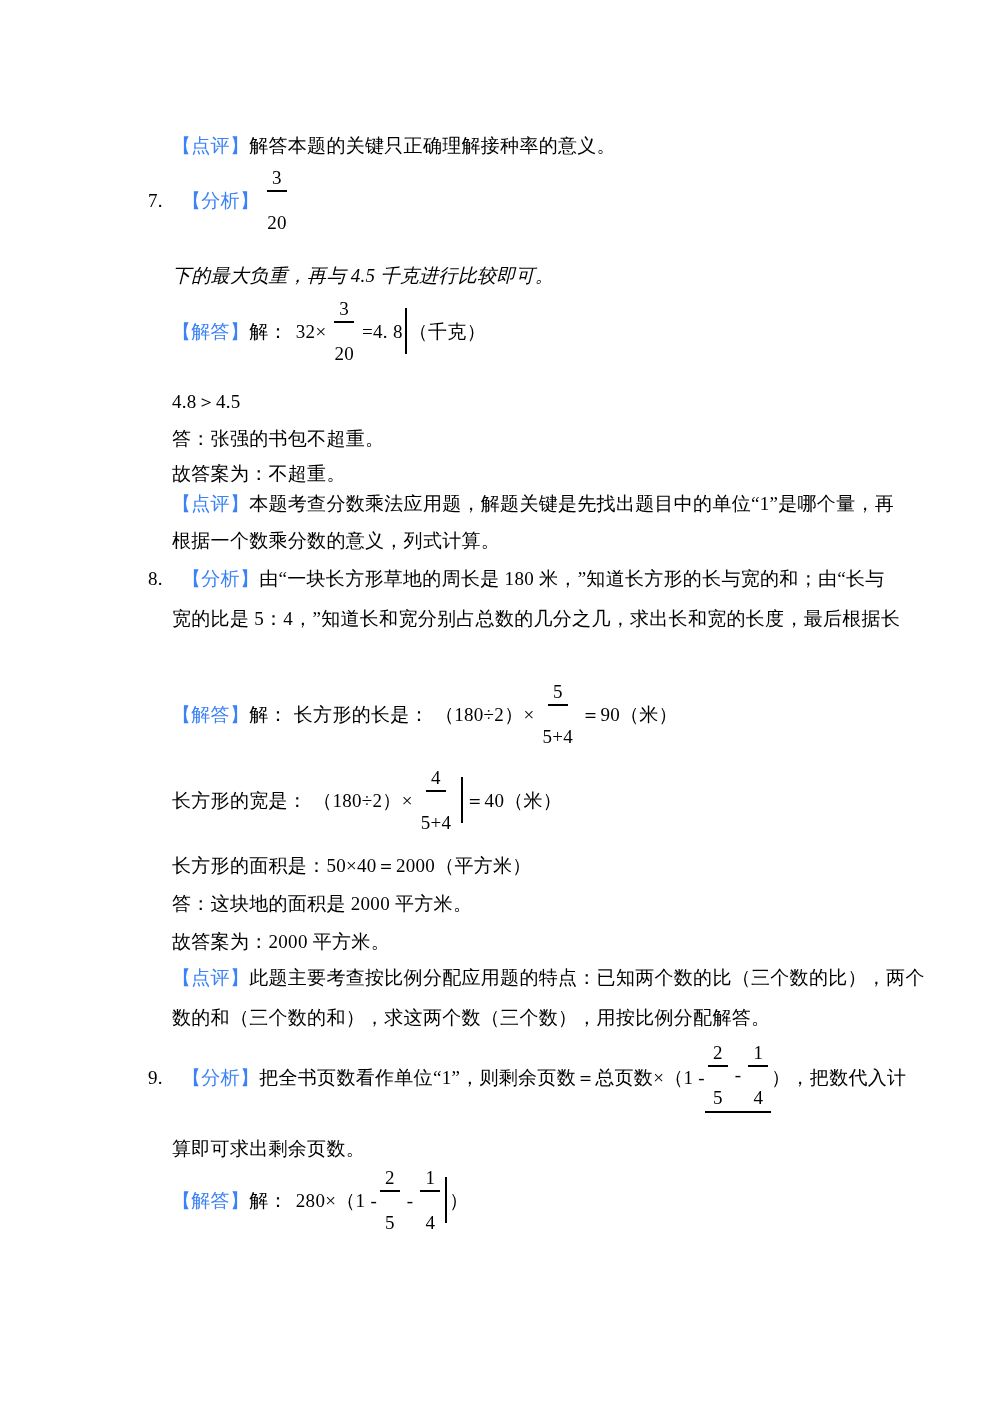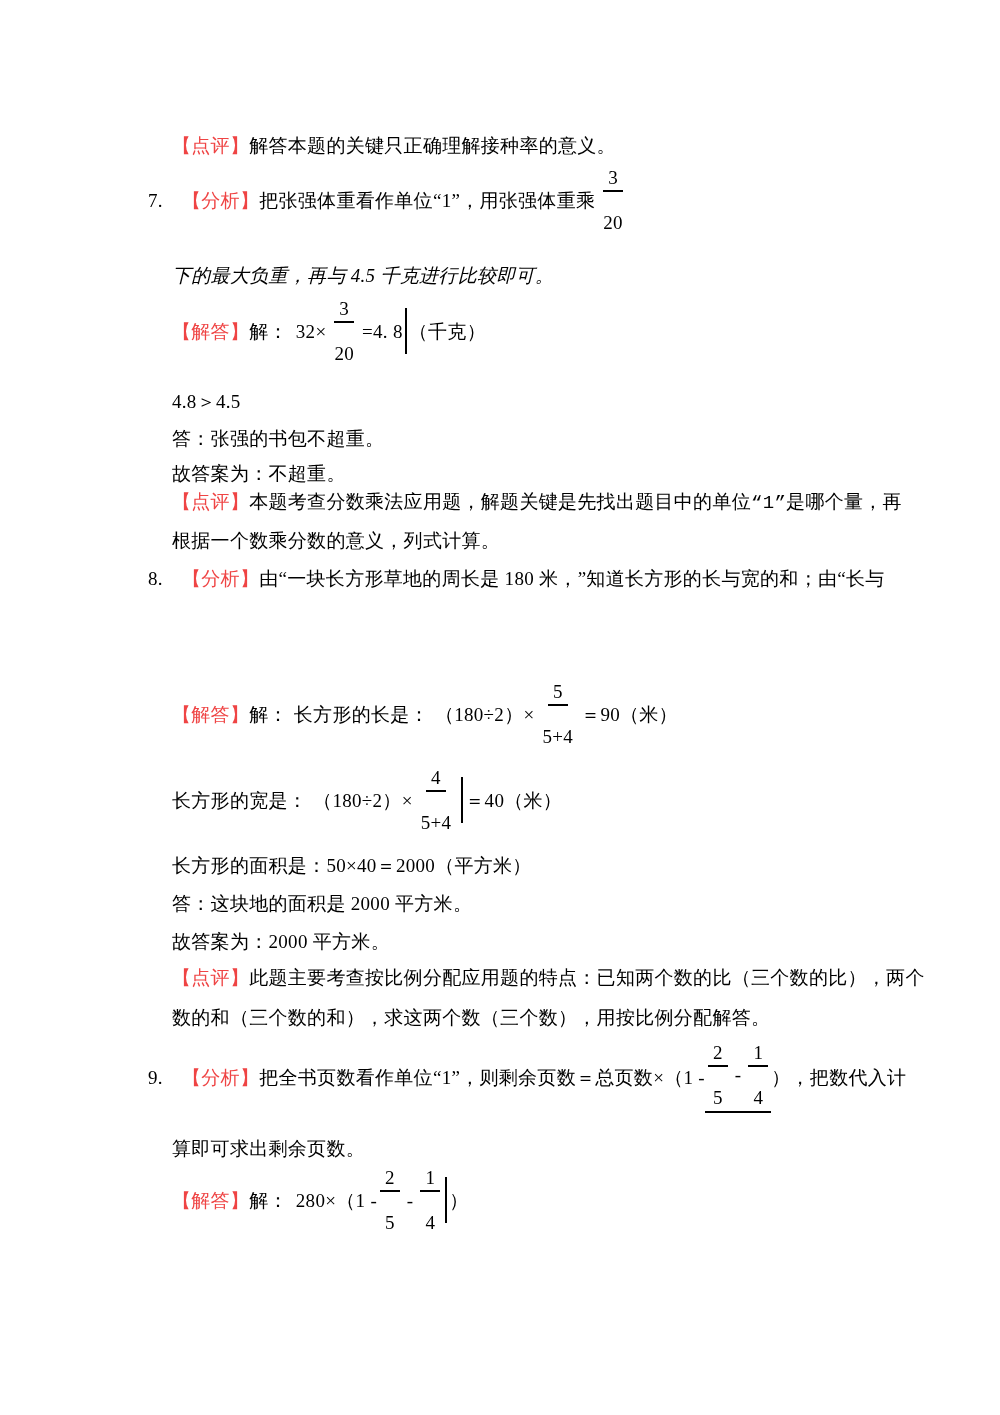--- a/index.html
+++ b/index.html
@@ -17,21 +17,21 @@
     left:172px;
     font-size:19px;
     line-height:25px;
     white-space:nowrap;
     letter-spacing:0.3px;
   }
   .numbered{left:148px;}
   .num-col{display:inline-block;width:34px;}
   .frm{display:flex;align-items:center;height:52px;}
   .frm .num-col{flex:0 0 34px;}
-  .blue{color:#ef4444;text-align:right;}
+  .blue{color:#3b82f6;text-align:right;}
   .frac{
     display:inline-flex;
     flex-direction:column;
     align-items:center;
     margin:0 3px;
     vertical-align:middle;
   }
   .frac .fnum{display:block;line-height:21px;padding:0 5px 2px;border-bottom:2px solid #000;text-align:center;}
   .frac .fden{display:block;line-height:21px;padding:20px 5px 0;text-align:center;}
   .vbar{display:inline-block;width:0;height:46px;border-left:2px solid #000;margin:0 2px;}
@@ -45,21 +45,20 @@
 
 <div class="page">
 
   <div class="line" style="top:133px;">
     <span class="blue">【点评】</span><span>解答本题的关键只正确理解接种率的意义。</span>
   </div>
 
   <div class="line numbered frm" style="top:174px;">
     <span class="num-col">7.</span>
     <span class="blue">【分析】</span>
-    <span>把张强体重看作单位“1”，用张强体重乘</span>
     <span class="frac">
       <span class="fnum">3</span>
       <span class="fden">20</span>
     </span>
   </div>
 
   <div class="line" style="top:263px;font-style:italic;">
     <span>下的最大负重，再与 4.5 千克进行比较即可。</span>
   </div>
 
@@ -81,29 +80,32 @@
   </div>
 
   <div class="line" style="top:426px;">
     <span>答：张强的书包不超重。</span>
   </div>
 
   <div class="line" style="top:461px;">
     <span>故答案为：不超重。</span>
   </div>
 
-  <div class="line" style="top:491px;font-family:Liberation Mono, monospace;">
+  <div class="line" style="top:491px;">
     <span class="blue">【点评】</span><span>本题考查分数乘法应用题，解题关键是先找出题目中的单位“1”是哪个量，再</span>
   </div>
   <div class="line" style="top:528px;text-align:right;">
     <span>根据一个数乘分数的意义，列式计算。</span>
   </div>
 
   <div class="line numbered" style="top:566px;">
     <span class="num-col">8.</span><span class="blue">【分析】</span><span>由“一块长方形草地的周长是 180 米，”知道长方形的长与宽的和；由“长与</span>
+  </div>
+  <div class="line" style="top:606px;">
+    <span>宽的比是 5：4，”知道长和宽分别占总数的几分之几，求出长和宽的长度，最后根据长</span>
   </div>
 
   <div class="line frm" style="top:688px;">
     <span class="blue">【解答】</span>
     <span class="mr6">解：</span>
     <span class="mr6">长方形的长是：</span>
     <span>（180÷2）×</span>
     <span class="frac">
       <span class="fnum">5</span>
       <span class="fden">5+4</span>

